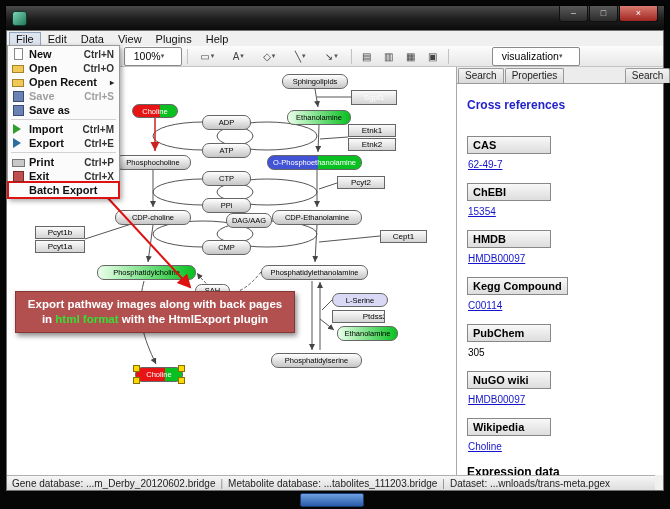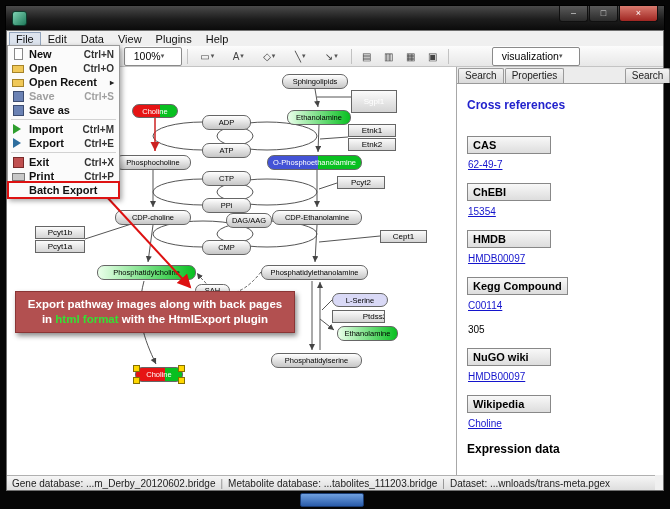--- a/index.html
+++ b/index.html
@@ -230,21 +230,21 @@
           <line x1="373" y1="169" x2="312" y2="175"></line>
           <line x1="78" y1="172" x2="146" y2="150"></line>
           <line x1="344" y1="30" x2="310" y2="30"></line>
         </g>
         <line x1="148" y1="51" x2="148" y2="84" stroke="#cc2222" stroke-width="1.5" marker-end="url(#ahr)"></line>
       </svg>
       <div id="nodes">
           <div class="node met" style="left: 275px; top: 7px; width: 66px; height: 15px;">
             <span>Sphingolipids</span>
           </div>
-          <div class="node gene gene-bluegreen" style="left: 344px; top: 23px; width: 46px; height: 23px;">
+          <div class="node gene gene-bluegreen" style="left: 344px; top: 23px; width: 46px; height: 15px;">
             <span>Sgpl1</span>
           </div>
           <div class="node met-redgreen" style="left: 125px; top: 37px; width: 46px; height: 14px;">
             <span>Choline</span>
           </div>
           <div class="node met-green" style="left: 280px; top: 43px; width: 64px; height: 15px;">
             <span>Ethanolamine</span>
           </div>
           <div class="node met" style="left: 195px; top: 48px; width: 49px; height: 15px;">
             <span>ADP</span>
@@ -348,20 +348,21 @@
             </div>
             <div class="section">
               <div class="sec-h">HMDB</div>
               <div class="sec-v"><a class="xlink" href="#">HMDB00097</a></div>
             </div>
             <div class="section">
               <div class="sec-h">Kegg Compound</div>
               <div class="sec-v"><a class="xlink" href="#">C00114</a></div>
             </div>
             <div class="section">
+              <div class="sec-h">PubChem</div>
               <div class="sec-v"><span class="val">305</span></div>
             </div>
             <div class="section">
               <div class="sec-h">NuGO wiki</div>
               <div class="sec-v"><a class="xlink" href="#">HMDB00097</a></div>
             </div>
             <div class="section">
               <div class="sec-h">Wikipedia</div>
               <div class="sec-v"><a class="xlink" href="#">Choline</a></div>
             </div>
@@ -412,28 +413,28 @@
       <span class="fm-label">Import</span>
       <span class="fm-shortcut">Ctrl+M</span>
     </div>
     <div class="fm-item">
       <span class="fm-ic ic-export-arrow"></span>
       <span class="fm-label">Export</span>
       <span class="fm-shortcut">Ctrl+E</span>
     </div>
     <div class="fm-sep"></div>
     <div class="fm-item">
+      <span class="fm-ic ic-printer"></span>
+      <span class="fm-label">Print</span>
+      <span class="fm-shortcut">Ctrl+P</span>
+    </div>
+    <div class="fm-item">
       <span class="fm-ic ic-exit"></span>
       <span class="fm-label">Exit</span>
       <span class="fm-shortcut">Ctrl+X</span>
-    </div>
-    <div class="fm-item">
-      <span class="fm-ic ic-printer"></span>
-      <span class="fm-label">Print</span>
-      <span class="fm-shortcut">Ctrl+P</span>
     </div>
     <div class="fm-item highlighted">
       <span class="fm-ic ic-none"></span>
       <span class="fm-label">Batch Export</span>
       <span class="fm-shortcut"></span>
     </div>
   </div>
 
 <div class="annotation"><span>Export pathway images along with back pages in </span><span class="hl">html format</span><span> with the HtmlExport plugin</span></div>
 

